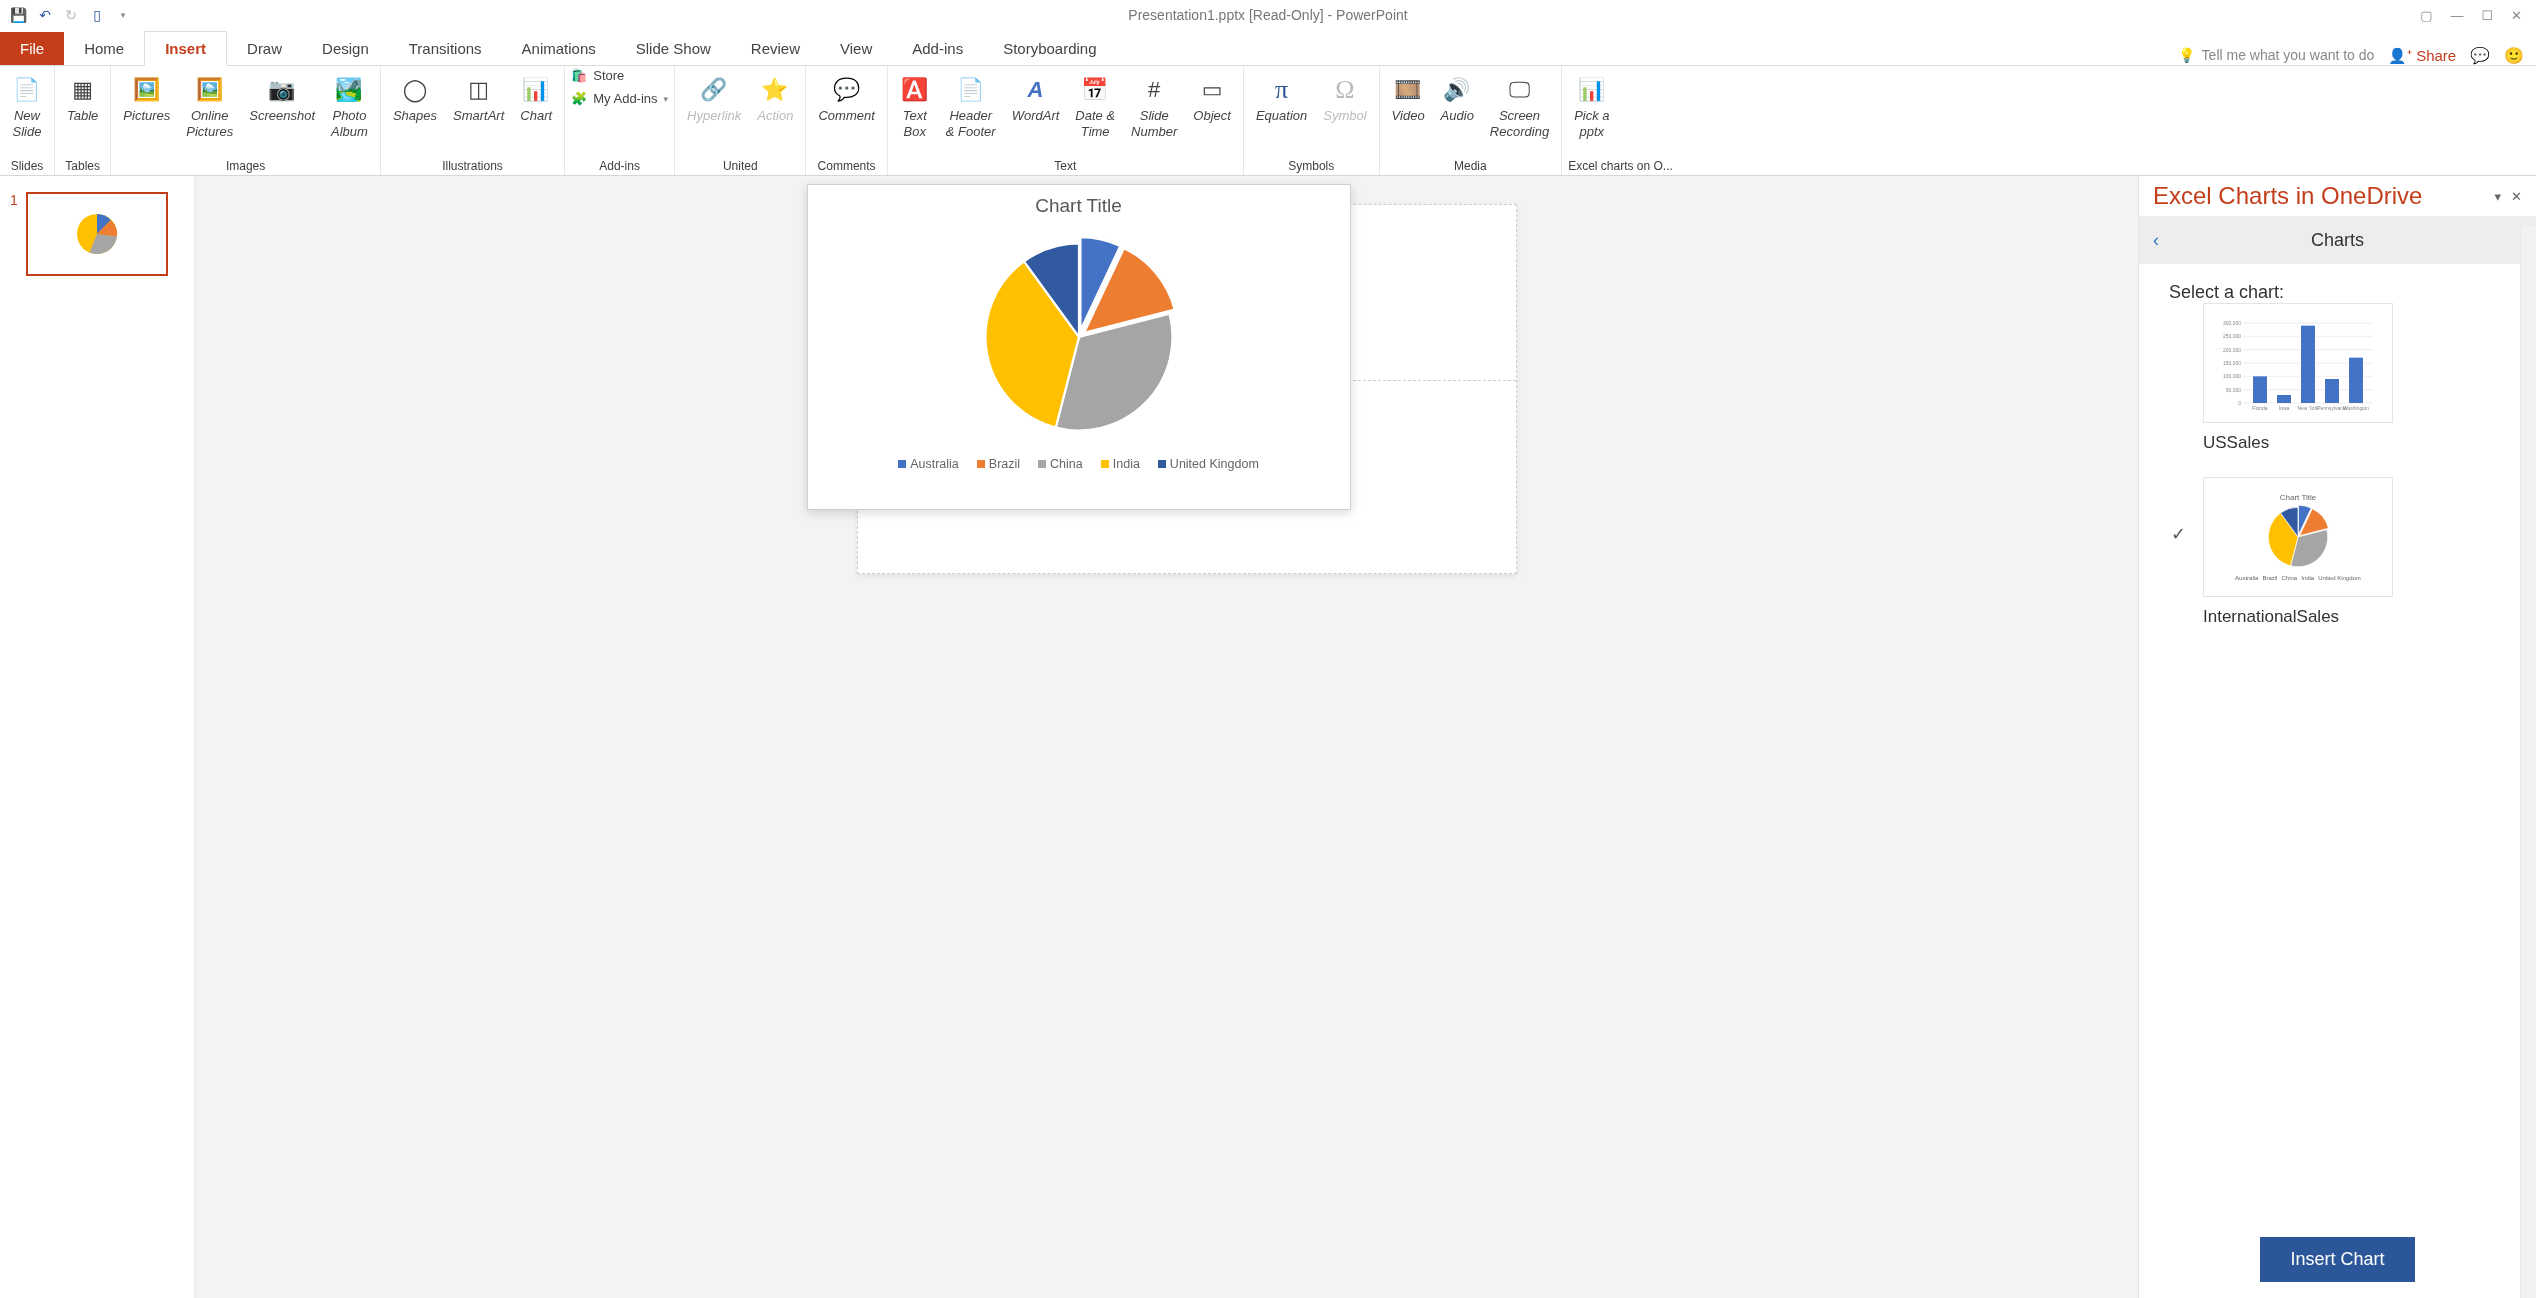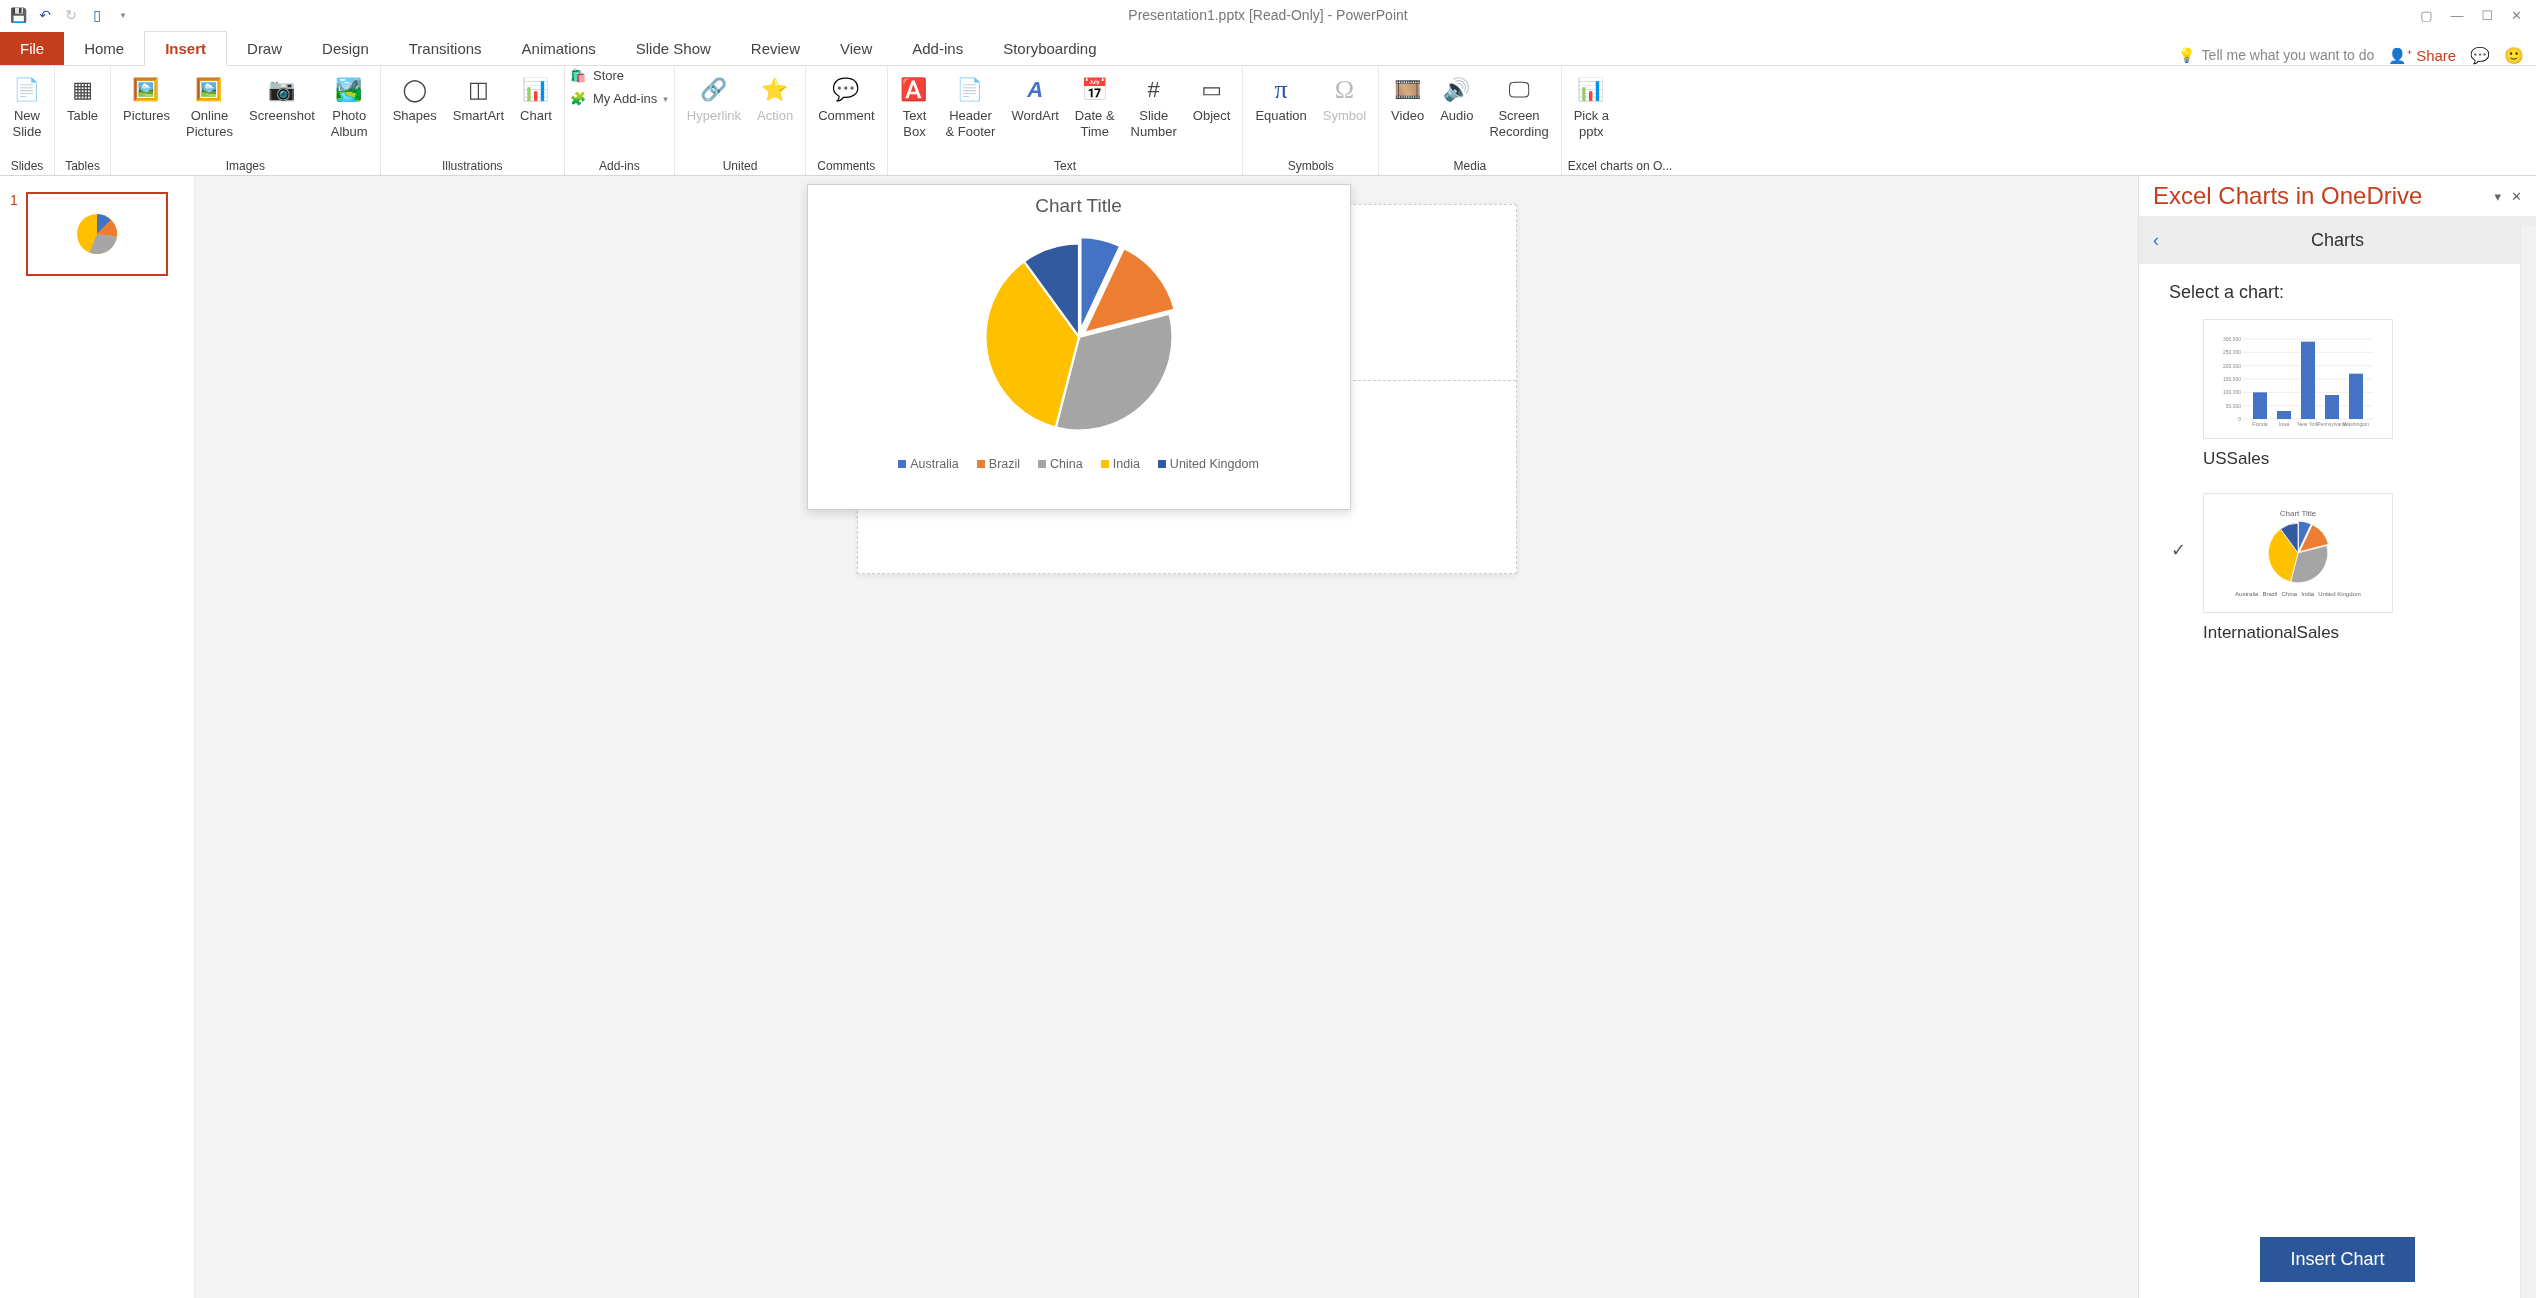--- a/index.html
+++ b/index.html
@@ -18,21 +18,21 @@
 .tab-right { margin-left: auto; display: flex; align-items: center; gap: 14px; padding-right: 12px; }
 .tellme { color: #888; font-size: 14px; display: flex; align-items: center; gap: 6px; }
 .share { color: #C43E1C; font-size: 15px; display: flex; align-items: center; gap: 4px; }
 
 .ribbon { display: flex; height: 110px; border-bottom: 1px solid #d6d6d6; background: #fff; }
 .ribbon-group { display: flex; flex-direction: column; border-right: 1px solid #e8e8e8; padding: 2px 6px 0; }
 .ribbon-items { display: flex; flex: 1; align-items: flex-start; gap: 4px; }
 .ribbon-label { text-align: center; font-size: 12px; color: #404040; padding-bottom: 2px; }
 .r-btn { display: flex; flex-direction: column; align-items: center; justify-content: flex-start; padding: 4px 6px; cursor: pointer; font-size: 13px; color: #444; text-align: center; min-width: 42px; }
 .r-btn .ico { height: 36px; display: flex; align-items: center; justify-content: center; font-size: 22px; }
-.r-btn .lbl { line-height: 1.2; }
+.r-btn .lbl { line-height: 1.2; font-style: italic; }
 .disabled { color: #bbb; }
 .addins-col { display: flex; flex-direction: column; justify-content: center; gap: 8px; font-size: 13px; color: #444; }
 
 .workspace { display: flex; height: calc(100vh - 176px); background: #f3f3f3; }
 .thumb-rail { width: 195px; background: #fff; border-right: 1px solid #eaeaea; padding: 16px 10px; }
 .thumb-wrap { display: flex; gap: 8px; }
 .thumb-num { color: #C43E1C; font-size: 14px; }
 .thumb { width: 142px; height: 84px; border: 2px solid #C43E1C; background: #fff; display: flex; flex-direction: column; align-items: center; justify-content: center; }
 
 .editor { flex: 1; display: flex; align-items: flex-start; justify-content: center; padding: 28px 0 0 0; overflow: hidden; }
@@ -44,21 +44,21 @@
 .legend { display: flex; justify-content: center; gap: 18px; padding: 10px 0; font-size: 12.5px; color: #666; }
 .legend span { display: flex; align-items: center; gap: 4px; }
 .legend .sq { width: 8px; height: 8px; display: inline-block; }
 
 .task-pane { width: 398px; background: #fff; border-left: 1px solid #e2e2e2; display: flex; flex-direction: column; position: relative; }
 .pane-header { color: #C43E1C; font-size: 24px; font-weight: 400; padding: 6px 14px; display: flex; justify-content: space-between; align-items: center; }
 .pane-header .ctrls { font-size: 13px; color: #666; display: flex; gap: 10px; }
 .charts-nav { background: #ededed; height: 48px; display: flex; align-items: center; justify-content: center; color: #333; font-size: 18px; position: relative; }
 .charts-nav .back { position: absolute; left: 14px; color: #2b76c4; font-size: 18px; }
 .pane-body { flex: 1; overflow: auto; padding: 18px 30px; }
-.select-label { font-size: 18px; color: #333; margin-bottom: 16px; }
+.select-label { font-size: 18px; color: #333; margin-bottom: 0; }
 .chart-option { margin-bottom: 24px; }
 .chart-thumb { width: 190px; height: 120px; border: 1px solid #e4e4e4; margin-left: 34px; display: flex; align-items: center; justify-content: center; background: #fff; }
 .chart-option.selected { position: relative; }
 .chart-option.selected::before { content: '✓'; position: absolute; left: 2px; top: 46px; font-size: 18px; color: #555; }
 .chart-caption { font-size: 17px; color: #333; margin: 10px 0 0 34px; }
 .insert-btn { background: #2b579a; color: #fff; font-size: 18px; padding: 12px 30px; border: none; display: block; margin: 8px auto 16px; cursor: pointer; }
 .scrollbar-track { width: 16px; background: #f1f1f1; position: absolute; right: 0; top: 50px; bottom: 0; border-left: 1px solid #e8e8e8; }
 .svg-ico { display: block; }
 </style>
 </head>

